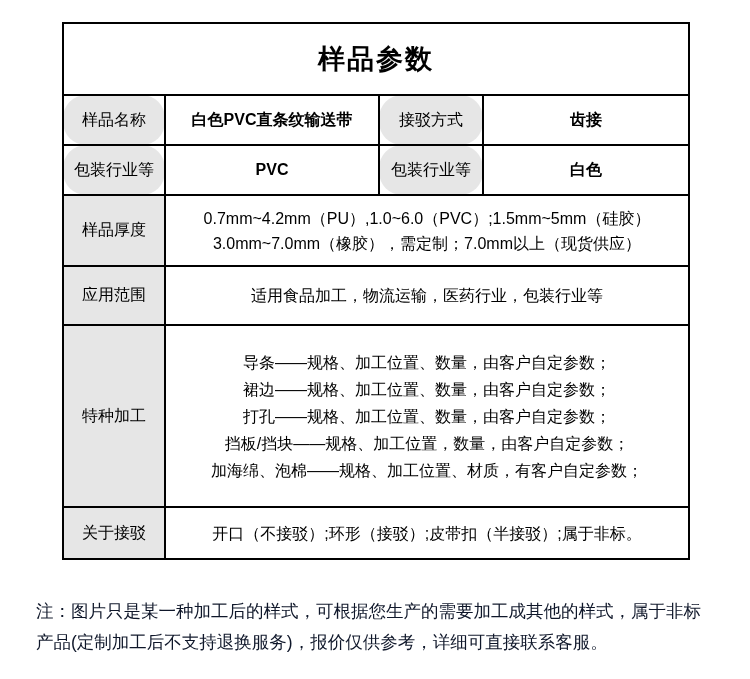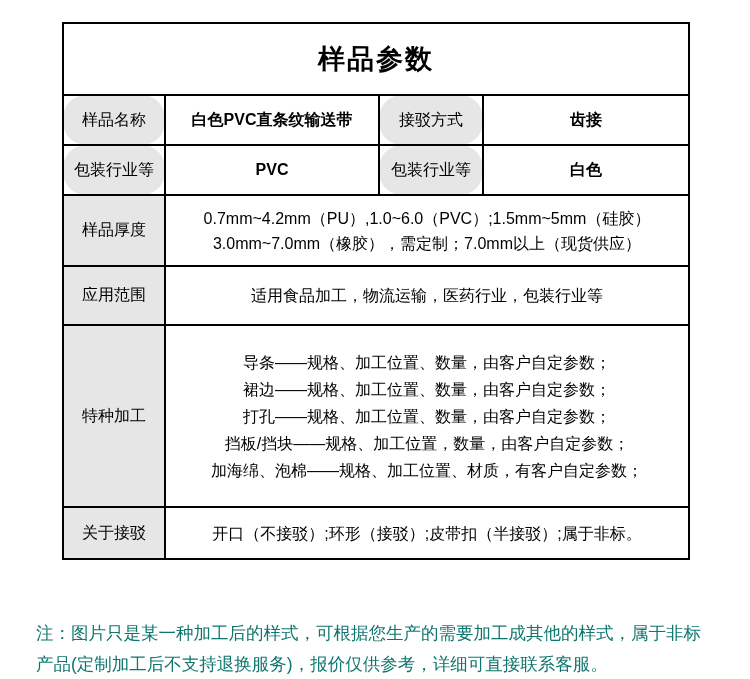--- a/index.html
+++ b/index.html
@@ -57,25 +57,25 @@
   }
   tr.row-small td { height: 48px; border-radius: 23px; }
   tr.row-thickness td { height: 69px; }
   tr.row-application td { height: 57px; }
   tr.row-special td { height: 180px; }
   tr.row-special td.content-cell { line-height: 27px; }
   tr.row-joint td { height: 50px; margin-left: 20px; }
   .note {
     position: absolute;
     left: 36px;
-    top: 618px;
+    top: 596px;
     width: 690px;
     font-size: 17.5px;
     line-height: 31px;
-    color: #0f766e;
+    color: #0f172a;
   }
 </style>
 </head>
 <body>
 
 <div class="page">
 
   <table class="spec">
     <colgroup>
       <col style="width:102px">

